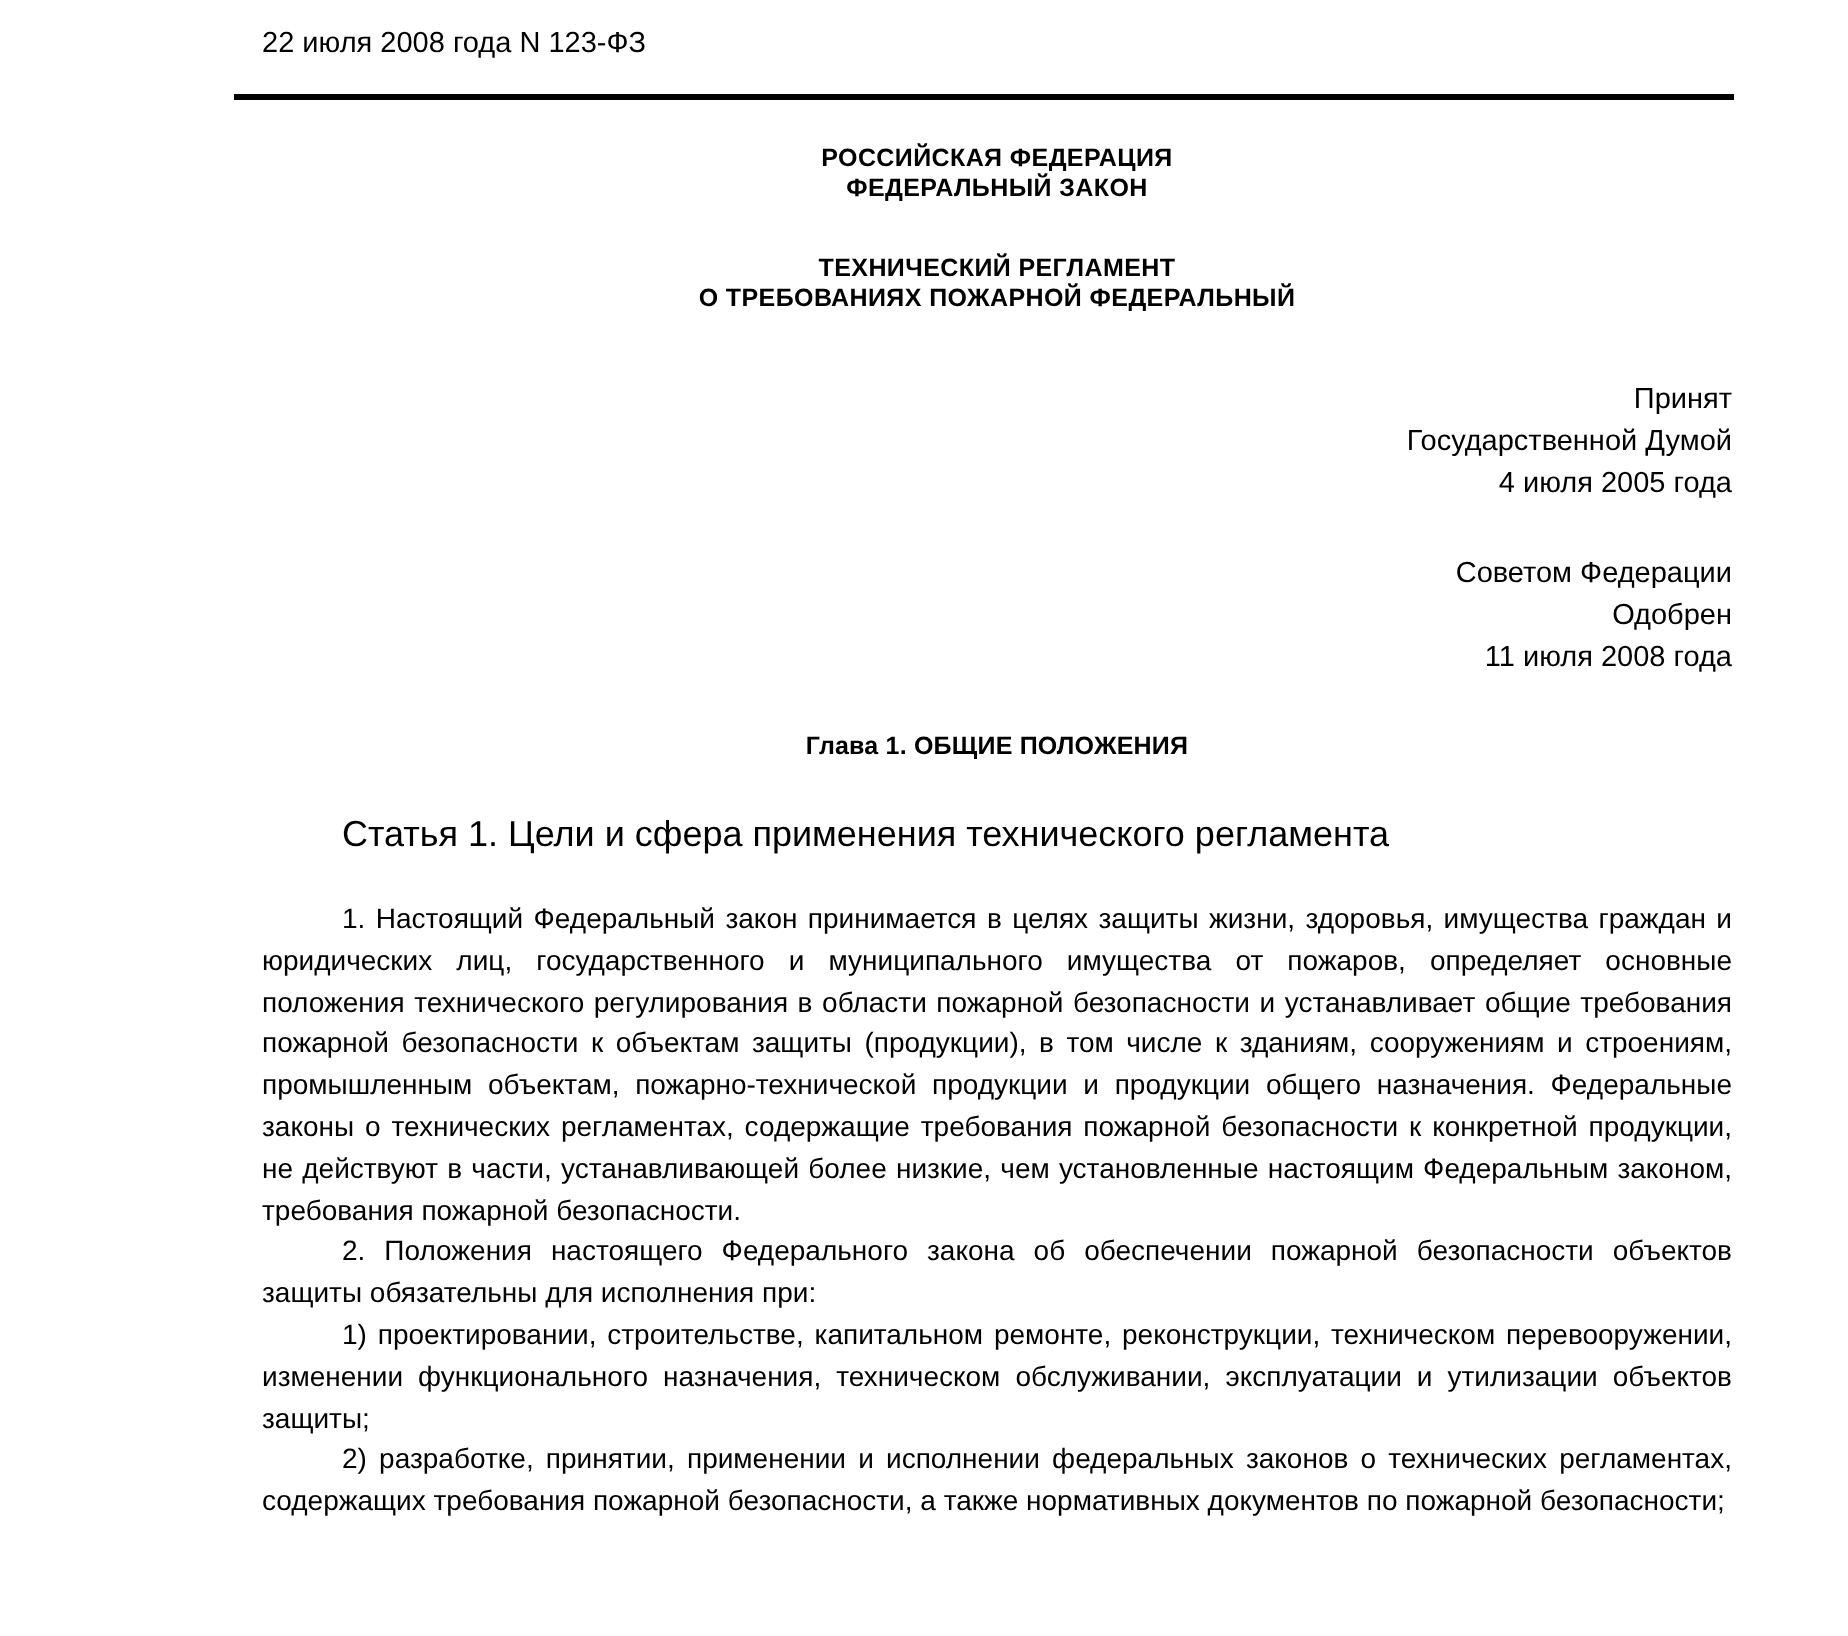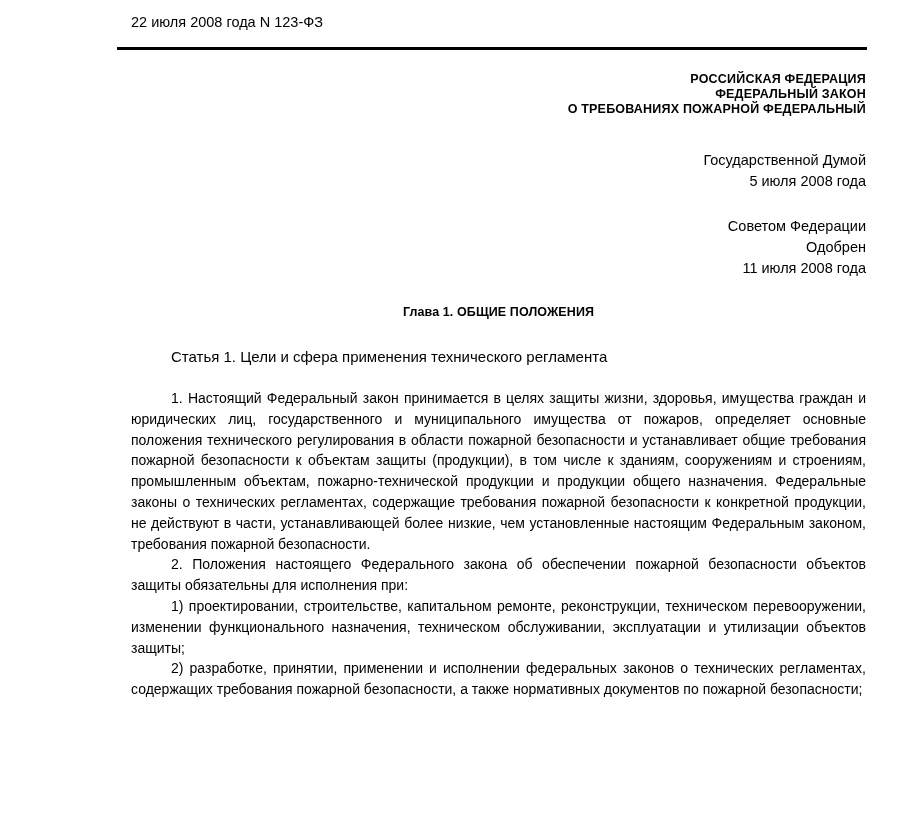--- a/index.html
+++ b/index.html
@@ -45,21 +45,21 @@
 
   
   .content {
     position: absolute;
     left: 131px;
     top: 64px;
     width: 735px;
   }
 
   .title-line {
-    text-align: right;
+    text-align: center;
     font-weight: bold;
     font-size: 12.5px;
     line-height: 15px;
     letter-spacing: 0.2px;
   }
   .sp-rf      { margin-top: 8px; }
   .sp-fz      { }
   .sp-tr      { margin-top: 25px; }
   .sp-tr2     { margin-top: 0px; }
 
@@ -85,21 +85,21 @@
     text-align: center;
     font-weight: bold;
     font-size: 12.5px;
     line-height: 15px;
     margin-top: 26px;
     letter-spacing: 0.1px;
   }
 
   
   .article-title {
-    font-size: 15px;
+    font-size: 18px;
     line-height: 21px;
     margin-top: 26px;
     text-indent: 40px;
   }
 
   
   .body-block {
     margin-top: 21px;
   }
   p.para {
@@ -126,26 +126,28 @@
   <div class="doc-ref">22 июля 2008 года N 123-ФЗ</div>
 
   <div class="top-rule"></div>
 
   <div class="content">
 
     <div class="title-line sp-rf">РОССИЙСКАЯ ФЕДЕРАЦИЯ</div>
 
     <div class="title-line sp-fz">ФЕДЕРАЛЬНЫЙ ЗАКОН</div>
 
+    <div class="title-line sp-tr">ТЕХНИЧЕСКИЙ РЕГЛАМЕНТ</div>
 
     <div class="title-line sp-tr2">О ТРЕБОВАНИЯХ ПОЖАРНОЙ ФЕДЕРАЛЬНЫЙ</div>
 
     <div class="adopt-block adopt-1">
+      <div>Принят</div>
       <div>Государственной Думой</div>
-      <div>5 июля 2008 года</div>
+      <div>4 июля 2005 года</div>
     </div>
 
     <div class="adopt-block adopt-2">
       <div>Советом Федерации</div>
       <div>Одобрен</div>
       <div>11 июля 2008 года</div>
     </div>
 
 
     <div class="glava">Глава 1. ОБЩИЕ ПОЛОЖЕНИЯ</div>

